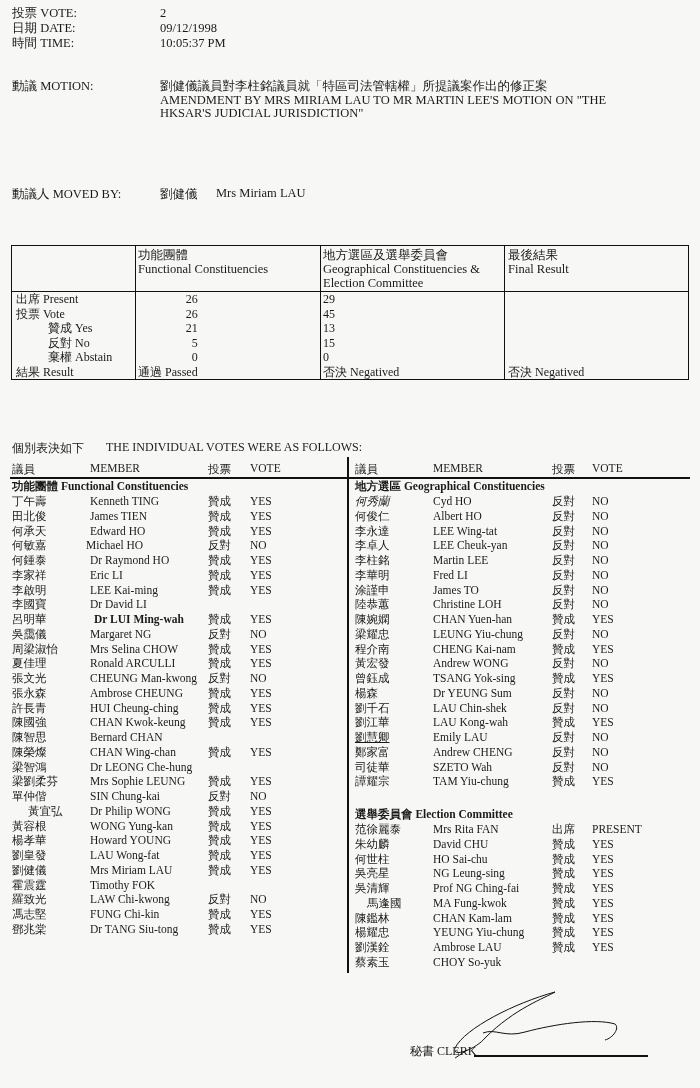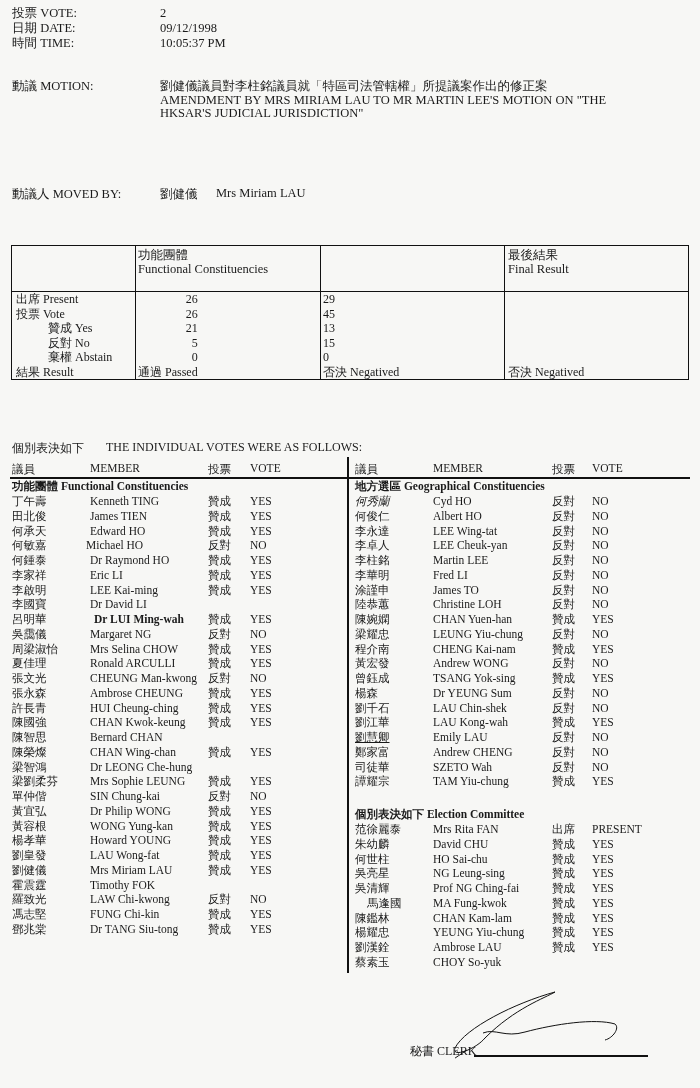--- a/index.html
+++ b/index.html
@@ -75,20 +75,24 @@
 <div class="summary">
   <div class="vline" style="left:123px;"></div>
   <div class="vline" style="left:308px;"></div>
   <div class="vline" style="left:492px;"></div>
   <div class="hline"></div>
 
   <div class="head" style="left:126px;">
     <div>功能團體</div>
     <div>Functional Constituencies</div>
   </div>
+  <div class="head" style="left:311px; width:180px;">
+    <div>地方選區及選舉委員會</div>
+    <div>Geographical Constituencies &amp; Election Committee</div>
+  </div>
   <div class="head" style="left:496px;">
     <div>最後結果</div>
     <div>Final Result</div>
   </div>
 
   <div class="rowlbl" style="top:46px;">出席 Present</div>
   <div class="rowlbl" style="top:60.5px;">投票 Vote</div>
   <div class="rowlbl" style="top:75px; left:36px;">贊成 Yes</div>
   <div class="rowlbl" style="top:89.5px; left:36px;">反對 No</div>
   <div class="rowlbl" style="top:104px; left:36px;">棄權 Abstain</div>
@@ -255,21 +259,21 @@
       <span style="left: 196px;">贊成</span>
       <span style="left: 238px;">YES</span>
     </div>
     <div class="row" style="top: 310px;">
       <span style="left: 0px;">單仲偕</span>
       <span style="left: 78px;">SIN Chung-kai</span>
       <span style="left: 196px;">反對</span>
       <span style="left: 238px;">NO</span>
     </div>
     <div class="row" style="top: 324.75px;">
-      <span style="left: 0px;">黃宜弘</span>
+      <span style="left: 16px;">黃宜弘</span>
       <span style="left: 78px;">Dr Philip WONG</span>
       <span style="left: 196px;">贊成</span>
       <span style="left: 238px;">YES</span>
     </div>
     <div class="row" style="top: 339.5px;">
       <span style="left: 0px;">黃容根</span>
       <span style="left: 78px;">WONG Yung-kan</span>
       <span style="left: 196px;">贊成</span>
       <span style="left: 238px;">YES</span>
     </div>
@@ -435,21 +439,21 @@
     </div>
     <div class="row" style="top: 295.25px;">
       <span style="left: 0px;">譚耀宗</span>
       <span style="left: 78px;">TAM Yiu-chung</span>
       <span style="left: 197px;">贊成</span>
       <span style="left: 237px;">YES</span>
     </div>
   </div>
 
 <div class="vlist" id="ec-list" style="left:355px; top:807px;">
-  <div class="section" style="top:0;">個別表決如下 Election Committee</div>
+  <div class="section" style="top:0;">選舉委員會 Election Committee</div>
 <div class="row" style="top: 15px;">
       <span style="left: 0px;">范徐麗泰</span>
       <span style="left: 78px;">Mrs Rita FAN</span>
       <span style="left: 197px;">出席</span>
       <span style="left: 237px;">PRESENT</span>
     </div>
     <div class="row" style="top: 29.75px;">
       <span style="left: 0px;">朱幼麟</span>
       <span style="left: 78px;">David CHU</span>
       <span style="left: 197px;">贊成</span>

